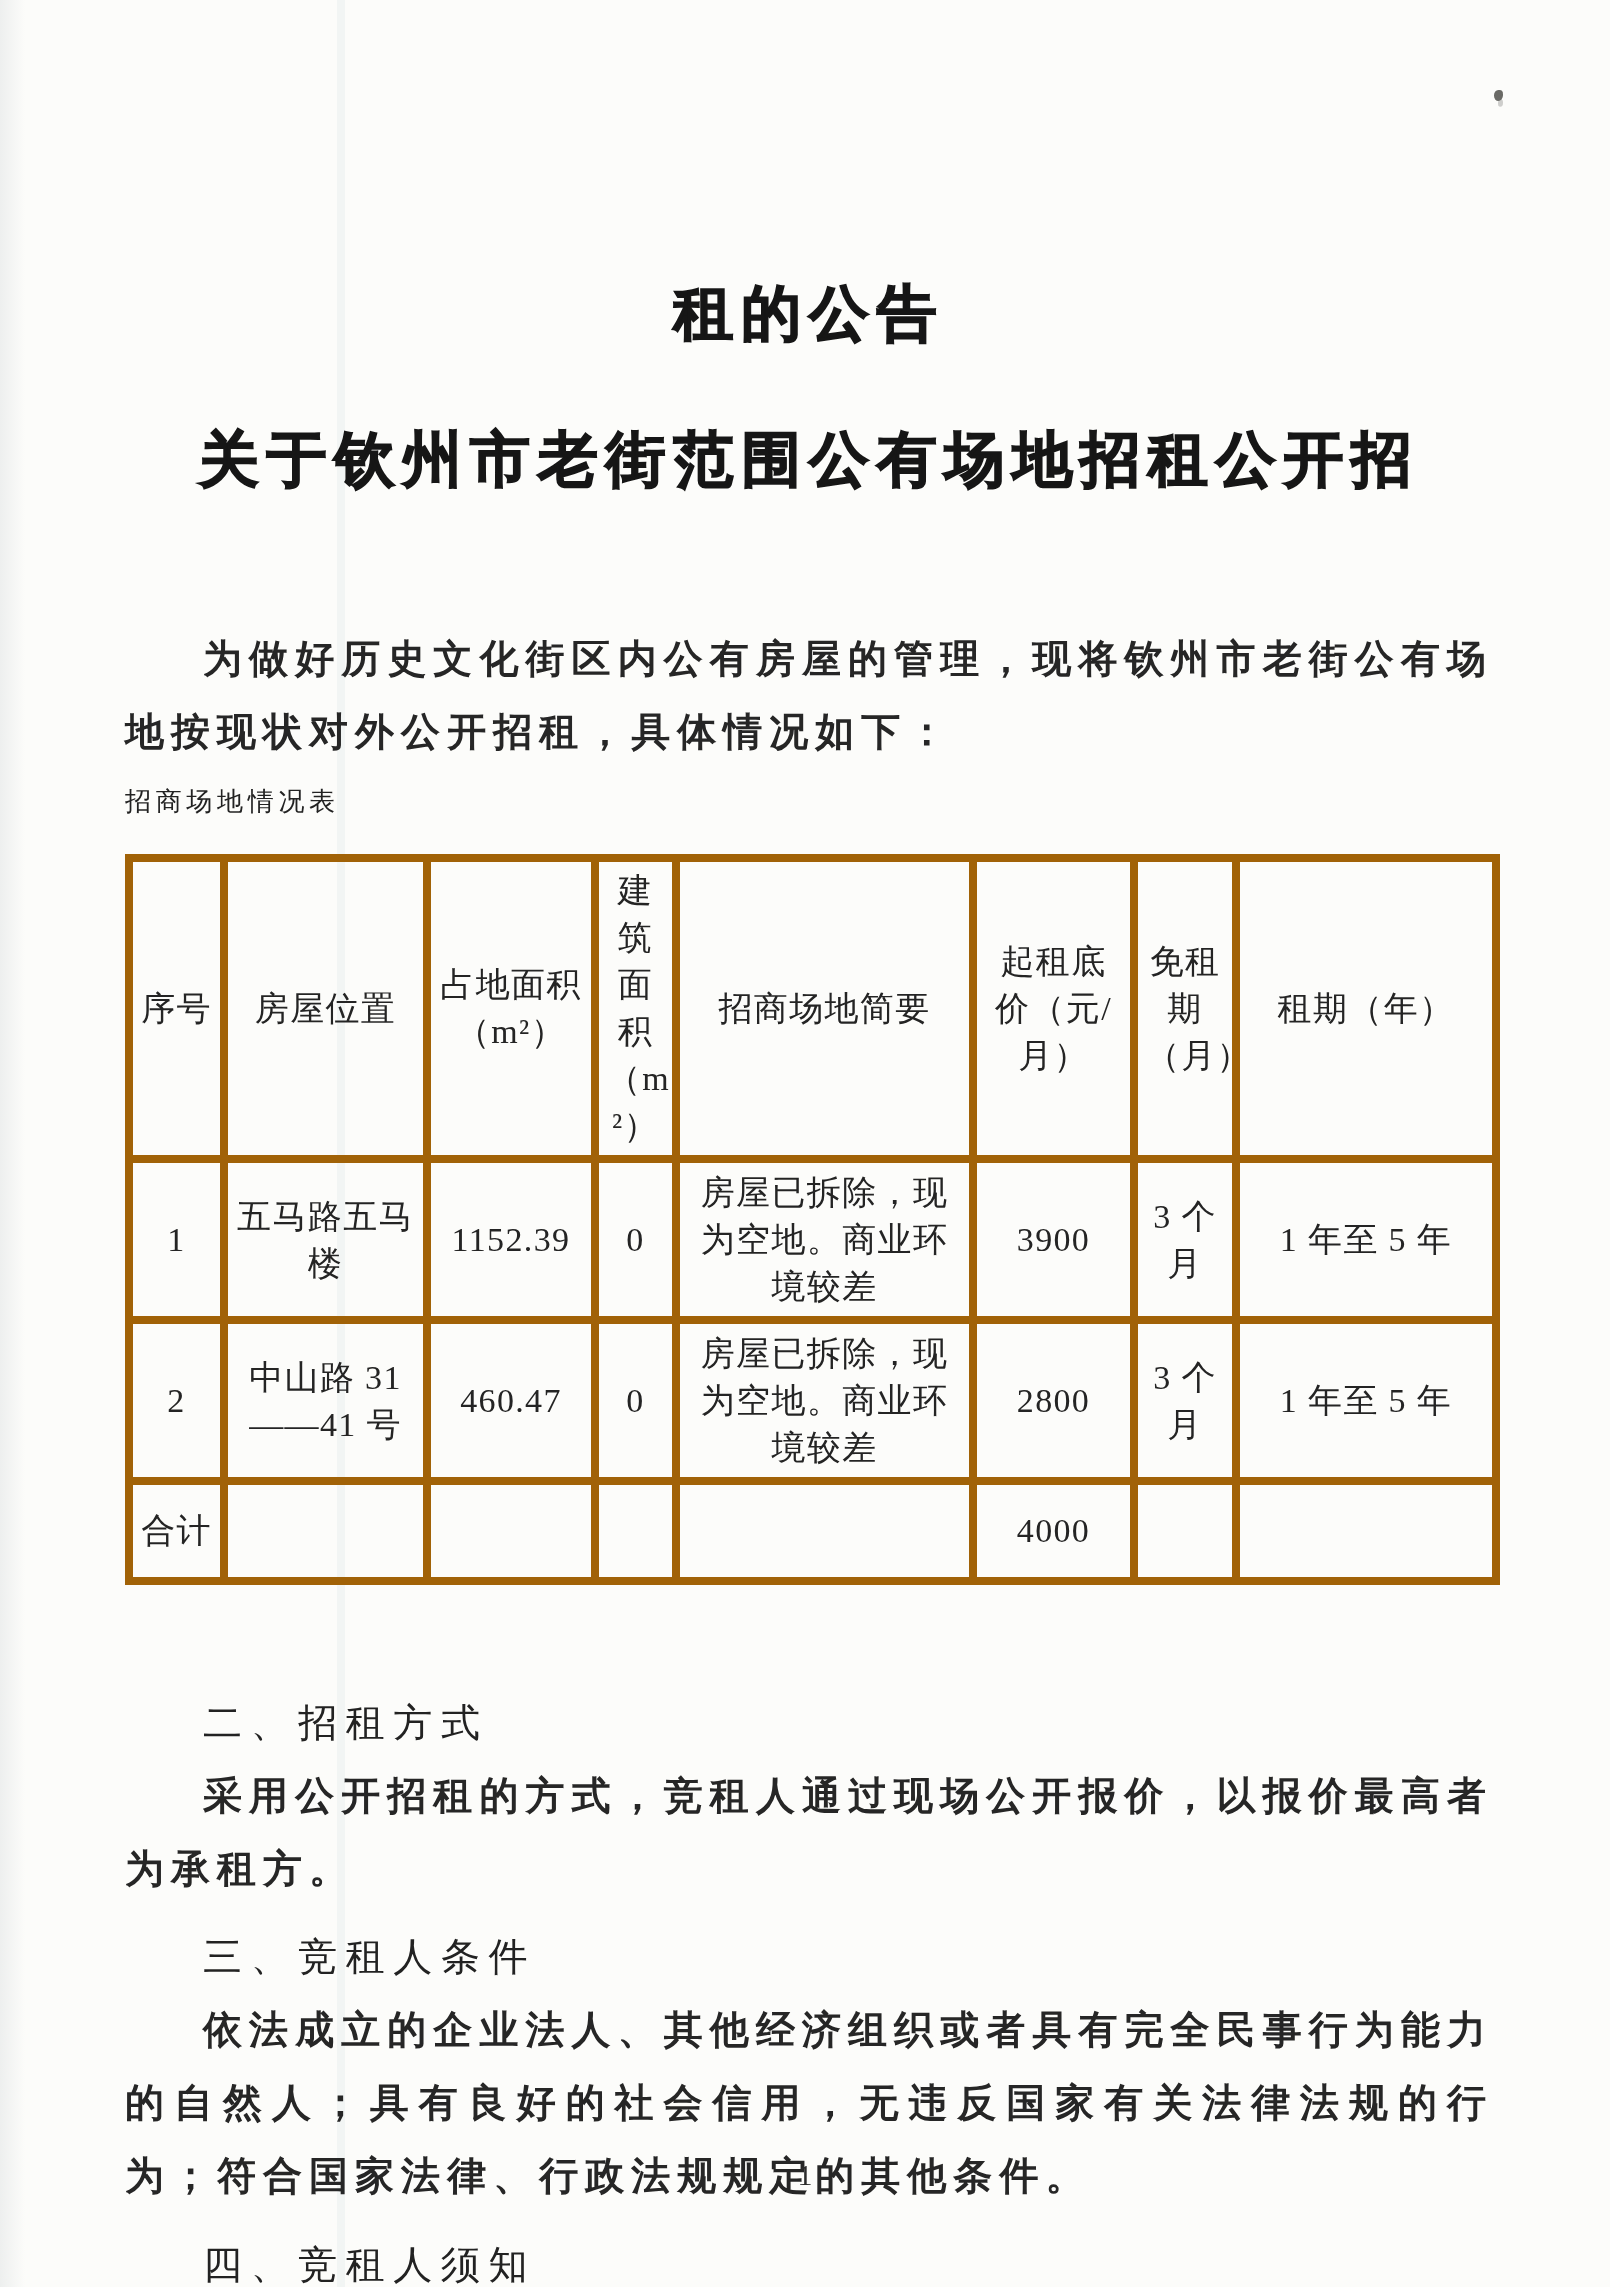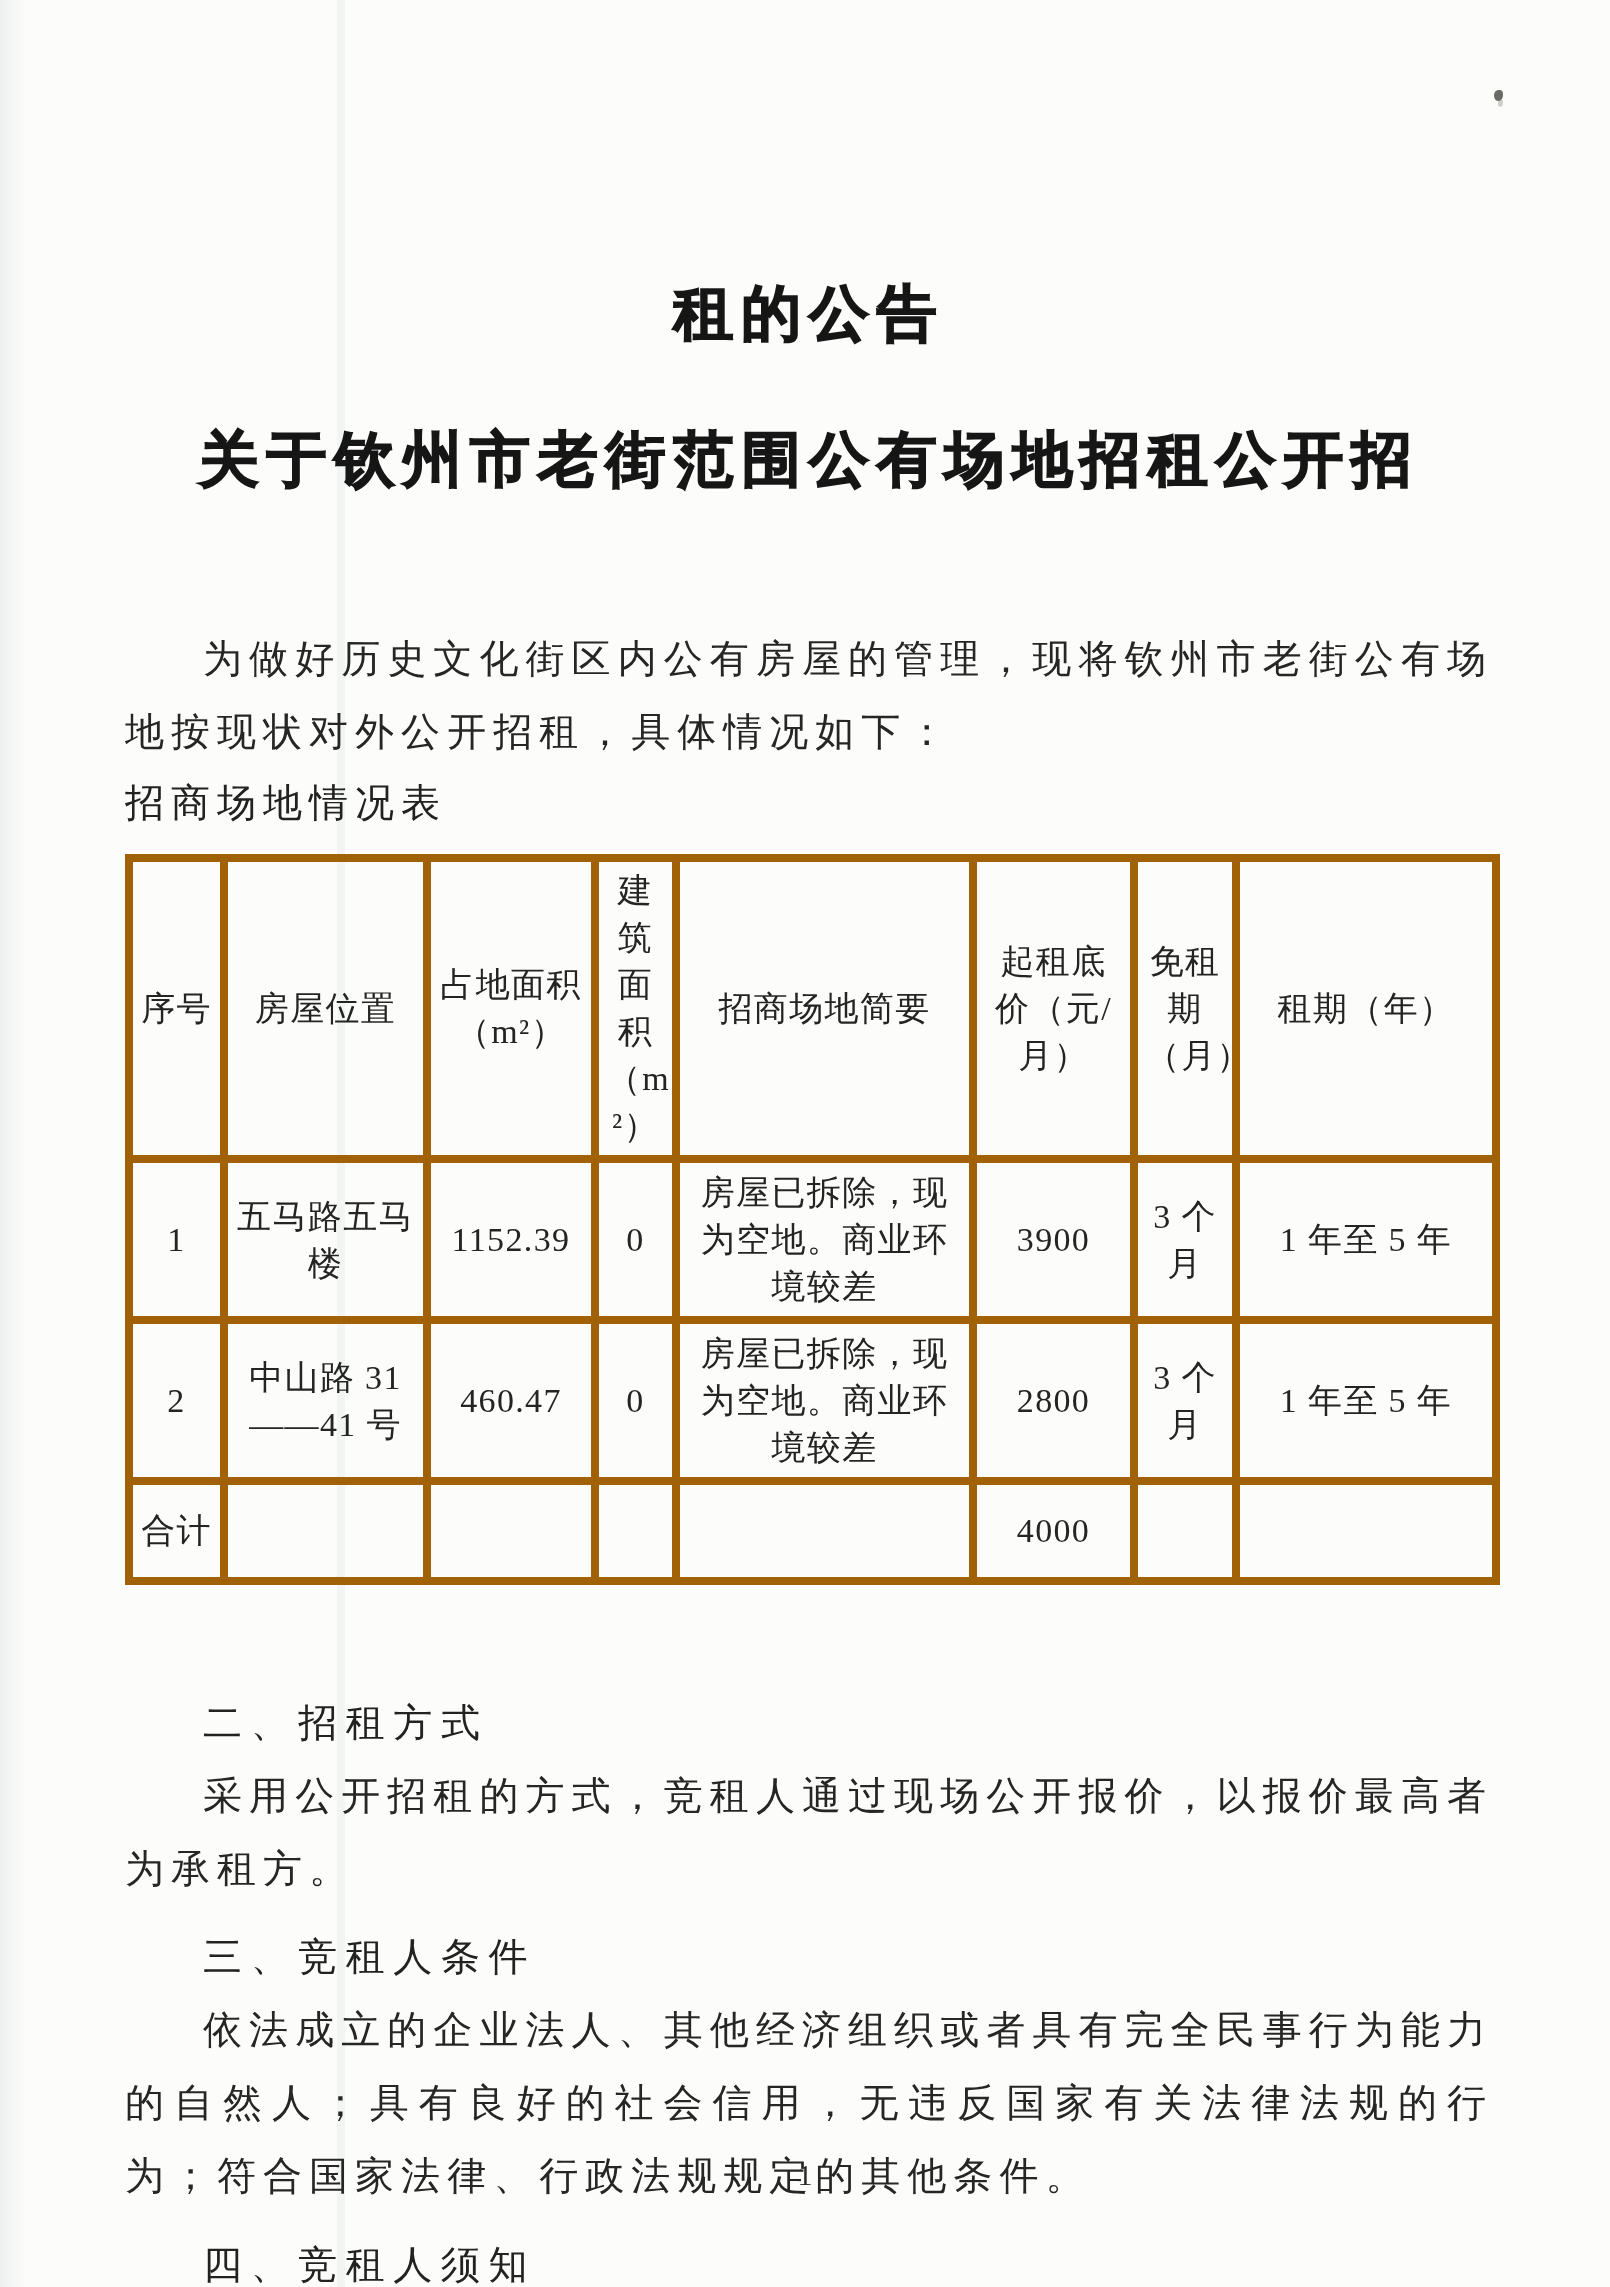--- a/index.html
+++ b/index.html
@@ -46,37 +46,39 @@
     -webkit-text-stroke:1.5px #161616;
   }
   .para{
     margin:0;
     font-size:39px;
     line-height:73px;
     text-align:justify;
     text-indent:2em;
     letter-spacing:0.18em;
     color:#262626;
+    font-weight:bold;
   }
   .intro{margin-top:90px;}
   .sec-heading{
     margin:0;
     font-size:39px;
     line-height:73px;
     text-indent:2em;
     letter-spacing:0.22em;
     font-weight:500;
     color:#222;
   }
   .table-caption{
     margin:0;
-    font-size:39px;
+    font-size:26px;
     line-height:70px;
     letter-spacing:0.18em;
     color:#222;
+    font-family:Liberation Mono, monospace;
   }
   table.venues{
     margin-top:15.6px;
     width:1367px;
     border-collapse:collapse;
     table-layout:fixed;
     font-size:34px;
     line-height:47px;
     letter-spacing:0.04em;
     color:#242424;

